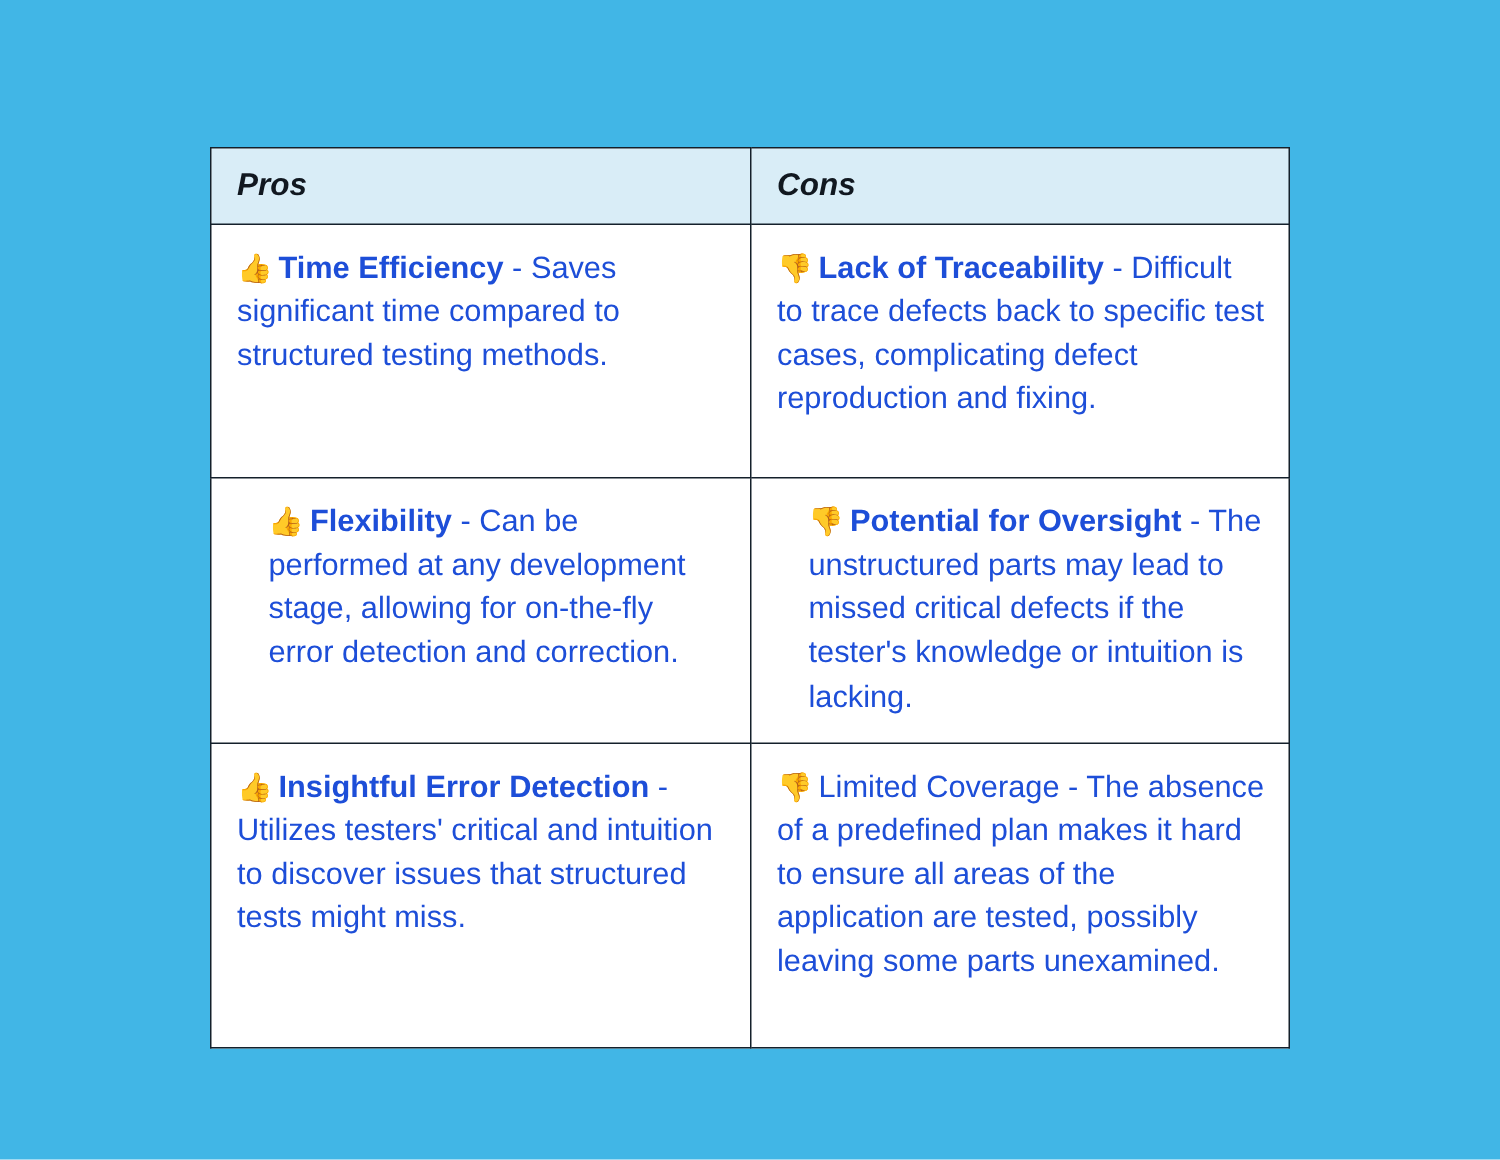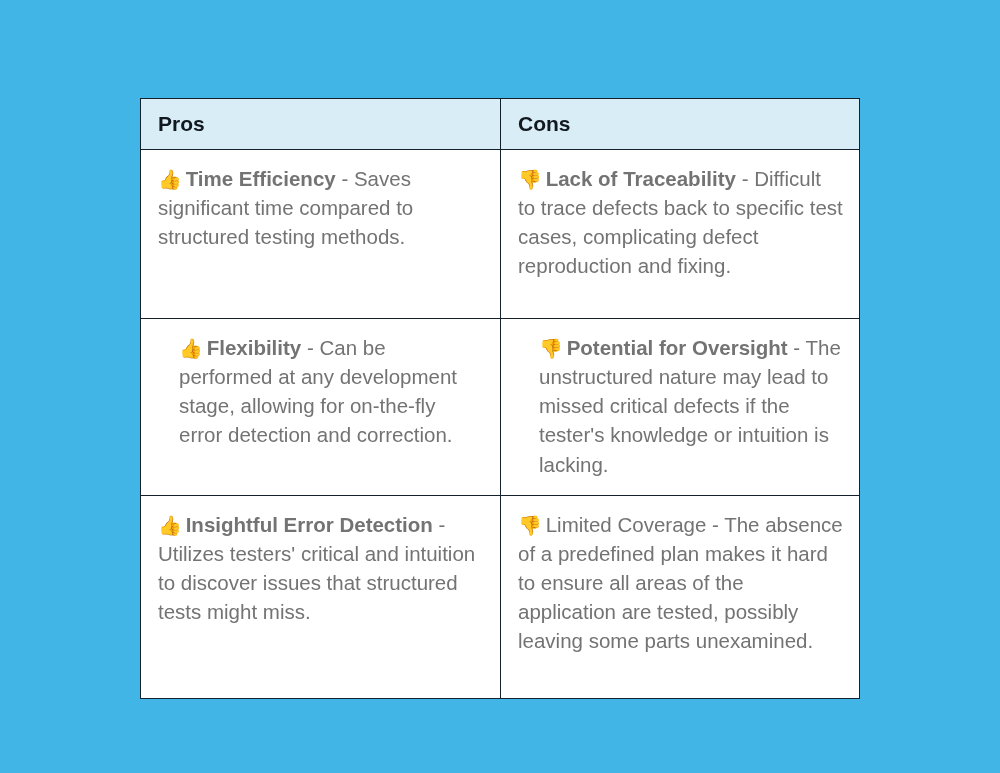--- a/index.html
+++ b/index.html
@@ -41,26 +41,27 @@
     box-sizing: border-box;
   }
   table.proscons th {
     background: #d9edf7;
     font-weight: bold;
     font-size: 21px;
     color: #111820;
     padding: 13px 0 14px 17px;
     height: 47px;
     line-height: 1.1;
+    font-style: italic;
   }
   table.proscons td {
     padding: 14px 16px 16px 17px;
     font-size: 20.5px;
     line-height: 1.42;
-    color: #737373;
+    color: #1d4ed8;
   }
   td.c-pros { width: 360px; }
   td.c-cons { width: 359px; }
   th.h-pros { width: 360px; }
   th.h-cons { width: 359px; margin-left: 24px; }
   tr.r1 td { height: 169px; }
   tr.r2 td { height: 172px; padding-left: 38px; }
   tr.r3 td { height: 203px; }
   .emoji {
     font-family: "DejaVu Sans", sans-serif;
@@ -94,21 +95,21 @@
           </td>
           <td class="c-cons">
             <span class="emoji">👎</span><span class="t-bold">Lack of Traceability</span><span class="t-norm"> - Difficult to trace defects back to specific test cases, complicating defect reproduction and fixing.</span>
           </td>
         </tr>
         <tr class="r2">
           <td class="c-pros">
             <span class="emoji">👍</span><span class="t-bold">Flexibility</span><span class="t-norm"> - Can be performed at any development stage, allowing for on-the-fly error detection and correction.</span>
           </td>
           <td class="c-cons">
-            <span class="emoji">👎</span><span class="t-bold">Potential for Oversight</span><span class="t-norm"> - The unstructured nature may lead to missed critical defects if the tester's knowledge or intuition is lacking.</span>
+            <span class="emoji">👎</span><span class="t-bold">Potential for Oversight</span><span class="t-norm"> - The unstructured parts may lead to missed critical defects if the tester's knowledge or intuition is lacking.</span>
           </td>
         </tr>
         <tr class="r3">
           <td class="c-pros">
             <span class="emoji">👍</span><span class="t-bold">Insightful Error Detection</span><span class="t-norm"> - Utilizes testers' critical and intuition to discover issues that structured tests might miss.</span>
           </td>
           <td class="c-cons">
             <span class="emoji">👎</span><span class="t-norm">Limited Coverage</span><span class="t-norm"> - The absence of a predefined plan makes it hard to ensure all areas of the application are tested, possibly leaving some parts unexamined.</span>
           </td>
         </tr>

